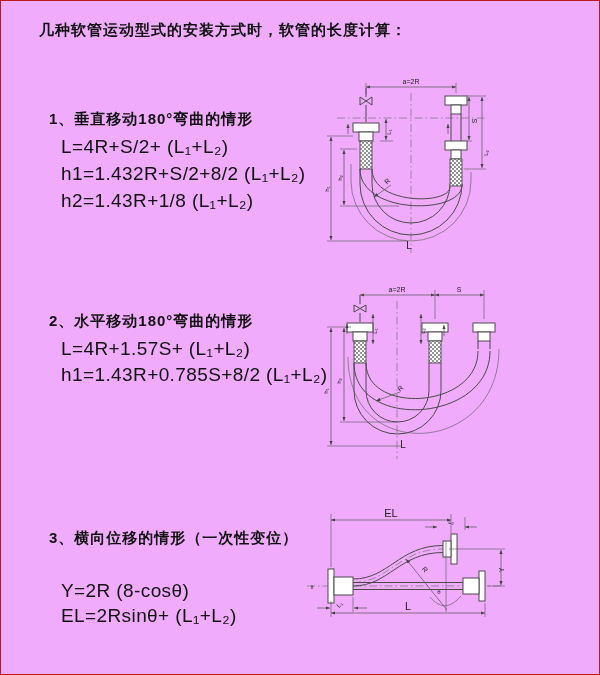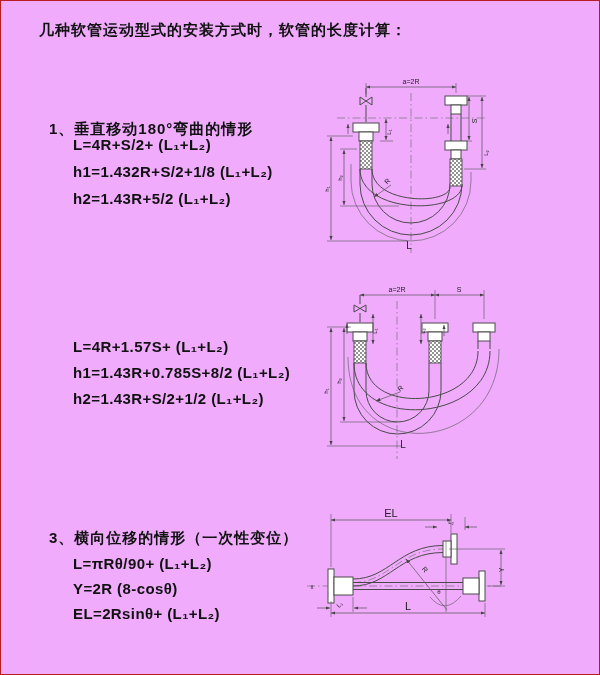--- a/index.html
+++ b/index.html
@@ -10,24 +10,24 @@
   }
   .doc-title{
     position:absolute;left:38px;top:20px;font-size:15px;font-weight:bold;
     letter-spacing:1px;color:#111;white-space:nowrap;
   }
   .sec-heading{
     position:absolute;left:48px;font-size:15px;font-weight:bold;
     letter-spacing:1px;color:#111;white-space:nowrap;
   }
   .formula{
-    position:absolute;left:72px;font-size:15px;font-weight:bold;
+    position:absolute;left:60px;font-size:19px;font-weight:normal;
     letter-spacing:.4px;color:#111;white-space:nowrap;
   }
-  #s1-h{top:119px} #s1-f0{top:135px} #s1-f1{top:162px} #s1-f2{top:189px}
+  #s1-h{top:109px} #s1-f0{top:135px} #s1-f1{top:162px} #s1-f2{top:189px}
   #s2-h{top:311px} #s2-f0{top:337px} #s2-f1{top:363px} #s2-f2{top:389px}
   #s3-h{top:528px} #s3-f0{top:554px} #s3-f1{top:579px} #s3-f2{top:604px}
   svg.overlay{position:absolute;left:0;top:0;}
   svg .draw{stroke:#4a4a4a;stroke-width:1;fill:none;}
   svg .thin{stroke:#555;stroke-width:.6;fill:none;}
   svg .dim{stroke:#555;stroke-width:.7;fill:none;}
   svg .cl{stroke:#777;stroke-width:.7;fill:none;stroke-dasharray:8 3 1.5 3;}
   svg .flange{stroke:#4a4a4a;stroke-width:1;fill:#fff;}
   svg .braid{stroke:#4a4a4a;stroke-width:.9;fill:url(#braidpat);}
   svg text{fill:#222;font-family:"Liberation Sans","DejaVu Sans",sans-serif;}
@@ -35,29 +35,28 @@
 </style>
 </head>
 <body>
 
 <div class="page">
 
   <div class="doc-title">几种软管运动型式的安装方式时，软管的长度计算：</div>
 
   <div class="sec-heading" id="s1-h">1、垂直移动180°弯曲的情形</div>
   <div class="formula" id="s1-f0">L=4R+S/2+ (L₁+L₂)</div>
-  <div class="formula" id="s1-f1">h1=1.432R+S/2+1/8 (L₁+L₂)</div>
-  <div class="formula" id="s1-f2">h2=1.43R+5/2 (L₁+L₂)</div>
-
+  <div class="formula" id="s1-f1">h1=1.432R+S/2+8/2 (L₁+L₂)</div>
+  <div class="formula" id="s1-f2">h2=1.43R+1/8 (L₁+L₂)</div>
+
+  <div class="sec-heading" id="s2-h">2、水平移动180°弯曲的情形</div>
   <div class="formula" id="s2-f0">L=4R+1.57S+ (L₁+L₂)</div>
   <div class="formula" id="s2-f1">h1=1.43R+0.785S+8/2 (L₁+L₂)</div>
-  <div class="formula" id="s2-f2">h2=1.43R+S/2+1/2 (L₁+L₂)</div>
 
   <div class="sec-heading" id="s3-h">3、横向位移的情形（一次性变位）</div>
-  <div class="formula" id="s3-f0">L=πRθ/90+ (L₁+L₂)</div>
   <div class="formula" id="s3-f1">Y=2R (8-cosθ)</div>
   <div class="formula" id="s3-f2">EL=2Rsinθ+ (L₁+L₂)</div>
 
   <svg class="overlay" width="600" height="675" viewBox="0 0 600 675">
     <defs>
       <marker id="arr" viewBox="0 0 10 10" refX="9" refY="5" markerWidth="7" markerHeight="7" orient="auto-start-reverse">
         <path d="M0,1.5 L9,5 L0,8.5 Z" fill="#444"></path>
       </marker>
       <pattern id="braidpat" width="4" height="4" patternUnits="userSpaceOnUse">
         <rect width="4" height="4" fill="#fff"></rect>

